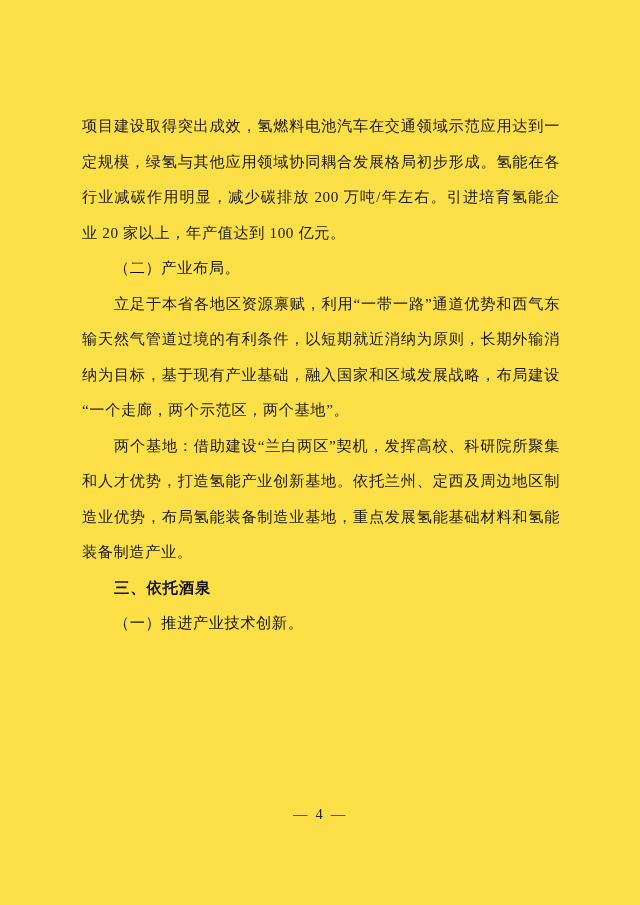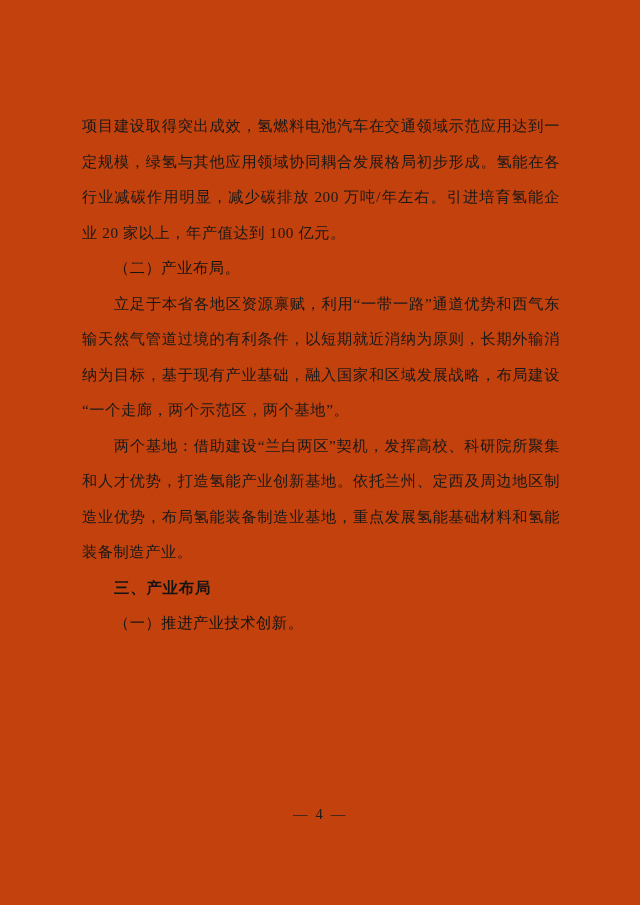--- a/index.html
+++ b/index.html
@@ -14,21 +14,21 @@
     color: #1d1d1d;
     overflow: hidden;
     position: relative;
   }
   .page {
     position: absolute;
     left: 0;
     top: 0;
     width: 640px;
     height: 905px;
-    background: #c2410c;
+    background: #fde047;
   }
   .content {
     position: absolute;
     left: 82px;
     top: 108px;
     width: 478px;
   }
   .para {
     font-size: 15.2px;
     line-height: 35.5px;
@@ -83,21 +83,21 @@
     <p class="para">项目建设取得突出成效，氢燃料电池汽车在交通领域示范应用达到一定规模，绿氢与其他应用领域协同耦合发展格局初步形成。氢能在各行业减碳作用明显，减少碳排放 200 万吨/年左右。引进培育氢能企业 20 家以上，年产值达到 100 亿元。</p>
 
     <p class="subheading">（二）产业布局。</p>
 
     <p class="para indent">立足于本省各地区资源禀赋，利用“一带一路”通道优势和西气东输天然气管道过境的有利条件，以短期就近消纳为原则，长期外输消纳为目标，基于现有产业基础，融入国家和区域发展战略，布局建设“一个走廊，两个示范区，两个基地”。</p>
 
 
 
     <p class="para indent">两个基地：借助建设“兰白两区”契机，发挥高校、科研院所聚集和人才优势，打造氢能产业创新基地。依托兰州、定西及周边地区制造业优势，布局氢能装备制造业基地，重点发展氢能基础材料和氢能装备制造产业。</p>
 
-    <p class="heading">三、产业布局</p>
+    <p class="heading">三、依托酒泉</p>
 
     <p class="subheading">（一）推进产业技术创新。</p>
 
   </div>
 
   <div class="footer">
     <span class="dash">—</span><span>4</span><span class="dash">—</span>
   </div>
 </div>
 

